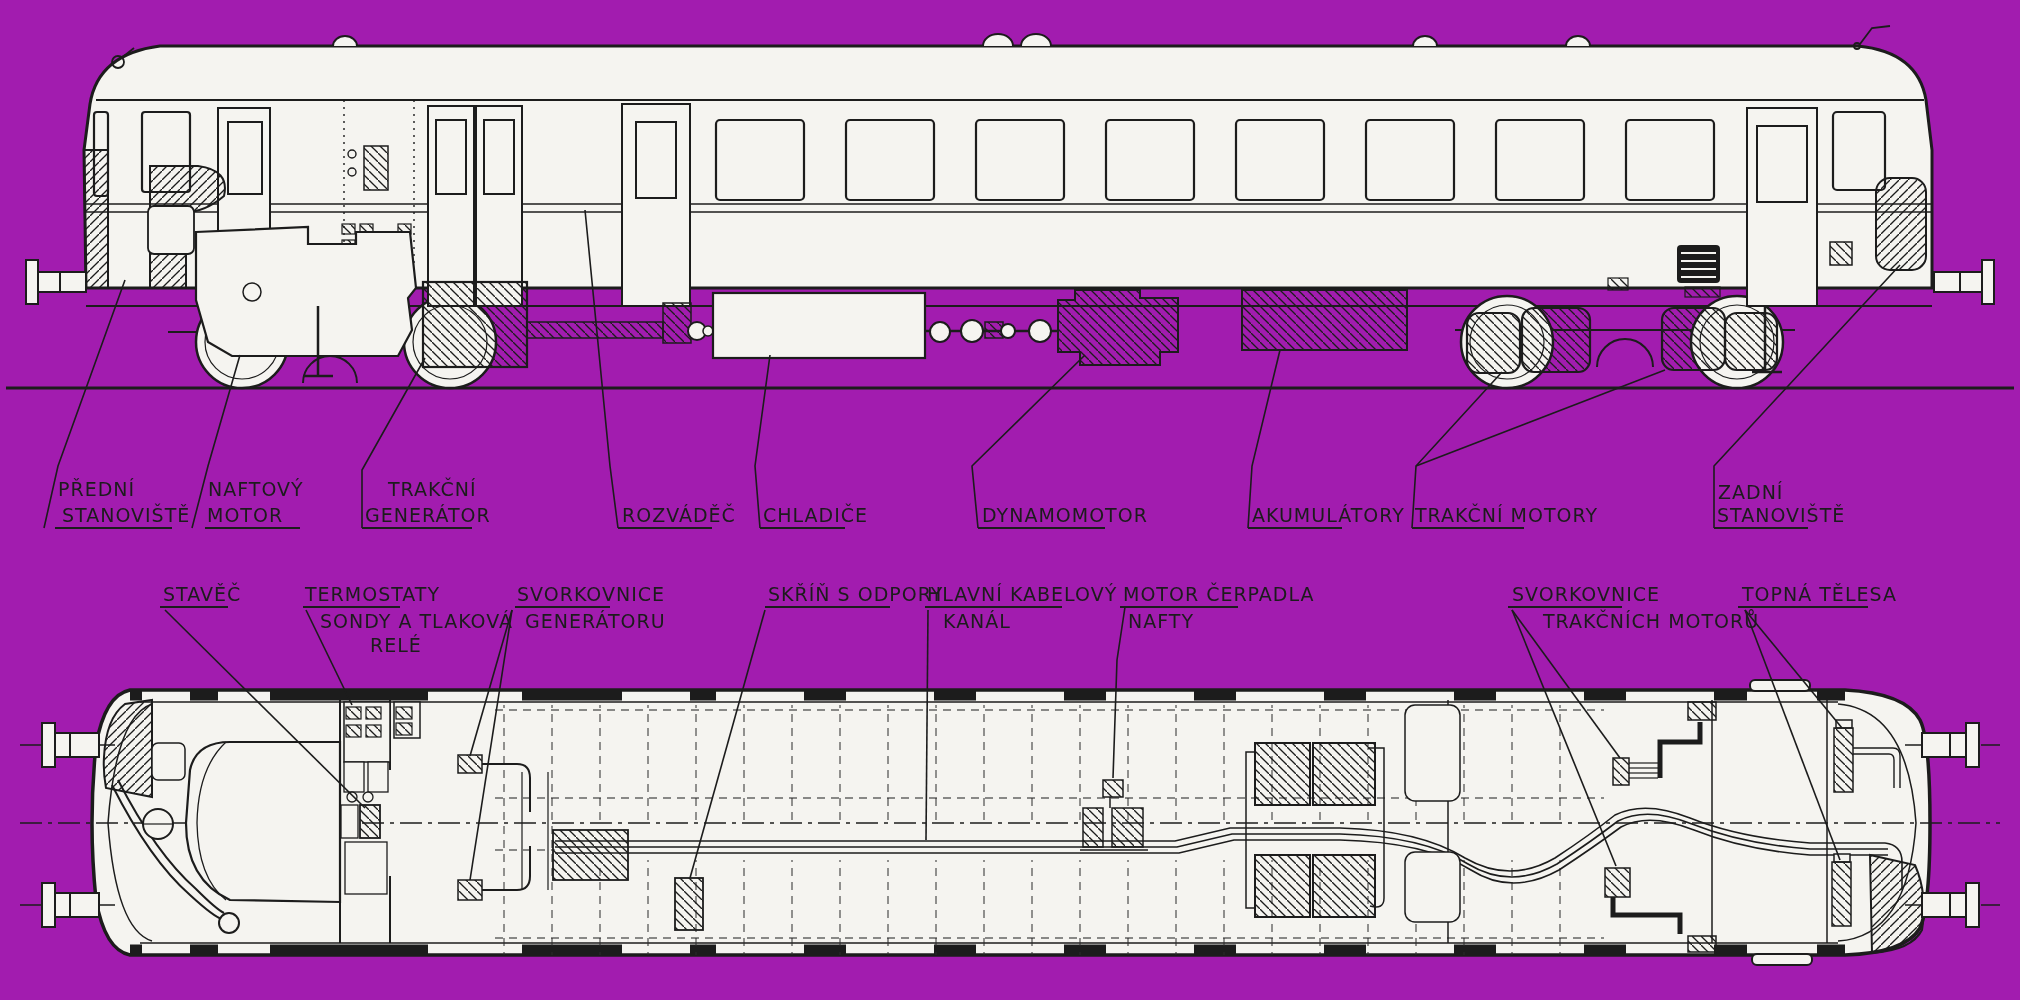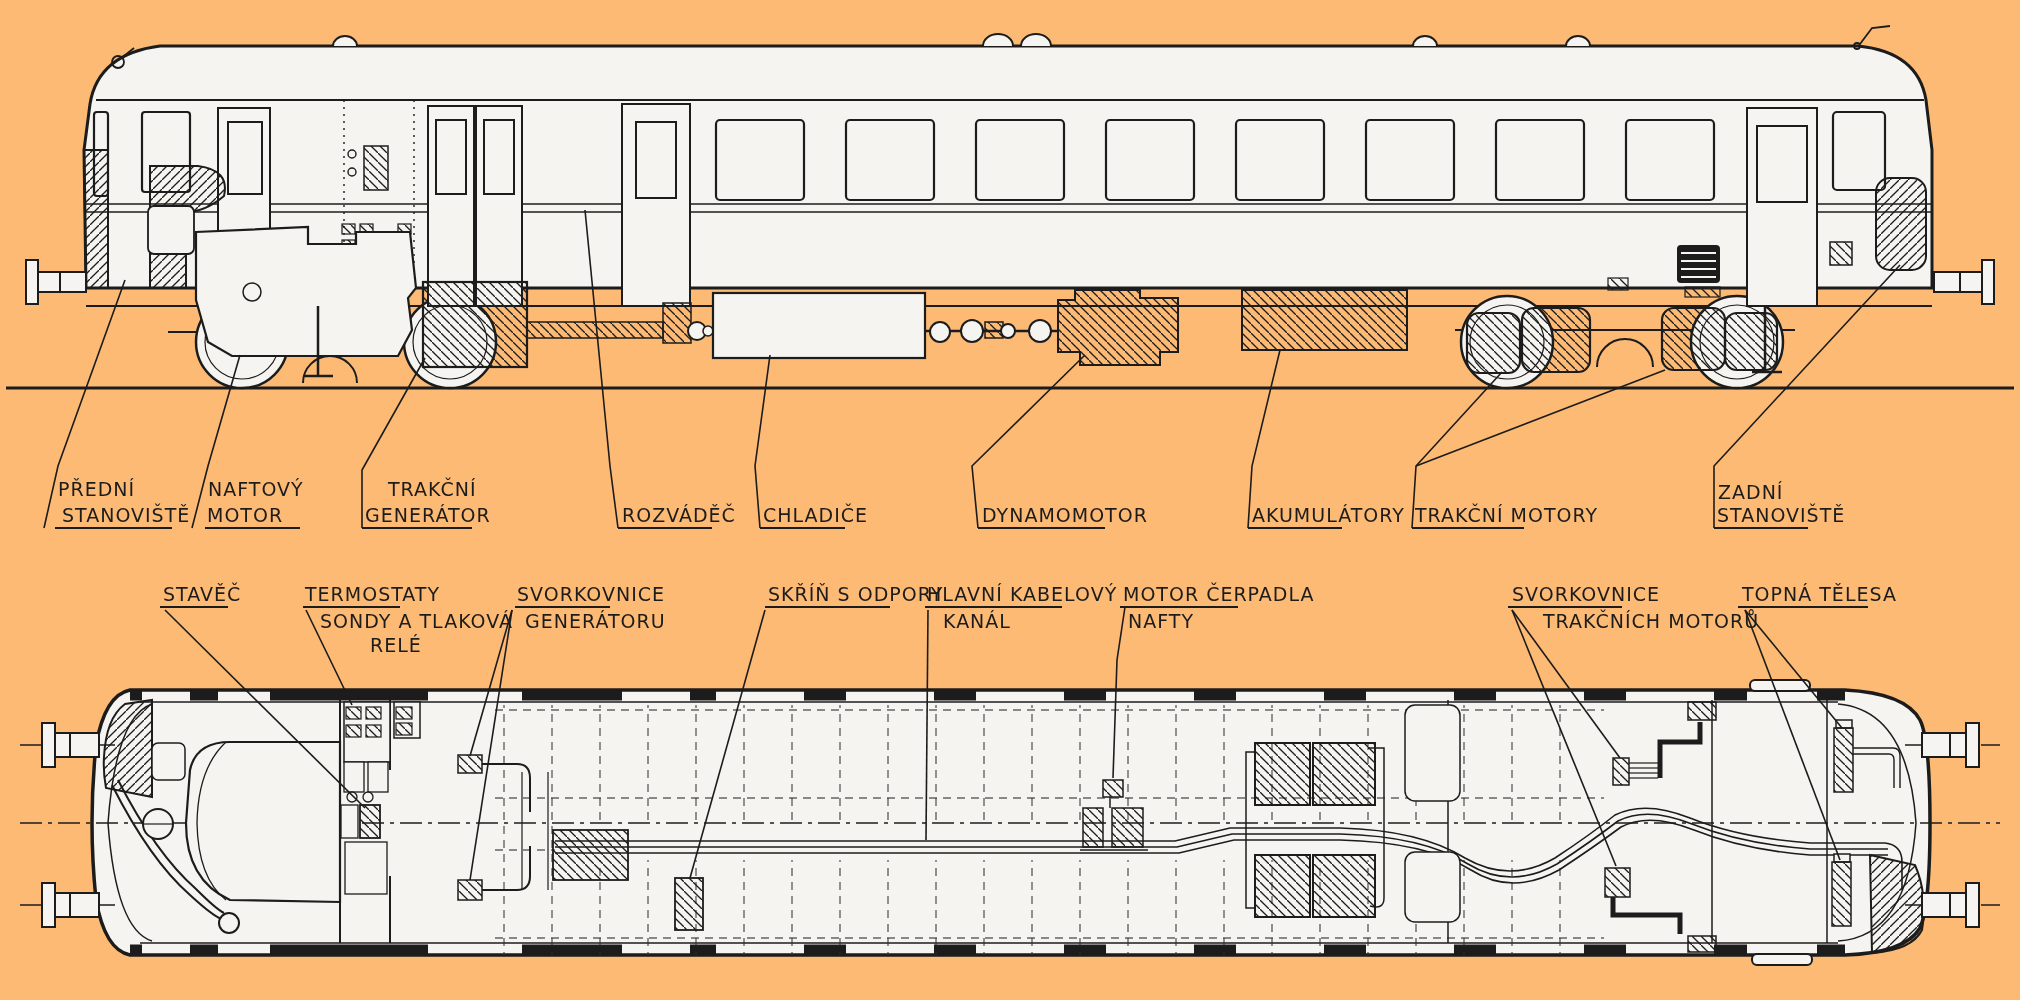--- a/index.html
+++ b/index.html
@@ -1,16 +1,16 @@
 <!DOCTYPE html>
 <html><head>
 <meta charset="utf-8">
 <style>
   html,body{margin:0;padding:0;background:#e8e8e4;}
-  .stage{width:2020px;height:1000px;background:#fdba74;position:relative;font-family:"DejaVu Sans",sans-serif;}
+  .stage{width:2020px;height:1000px;background:#a21caf;position:relative;font-family:"DejaVu Sans",sans-serif;}
   svg{display:block;}
   text{font-family:"DejaVu Sans",sans-serif;font-size:19px;letter-spacing:1px;fill:#1c1c1c;}
 </style>
 </head>
 <body>
 
 <div class="stage">
 <svg width="2020" height="1000" viewBox="0 0 2020 1000">
   <defs>
     <pattern id="hd" width="9" height="9" patternUnits="userSpaceOnUse">

